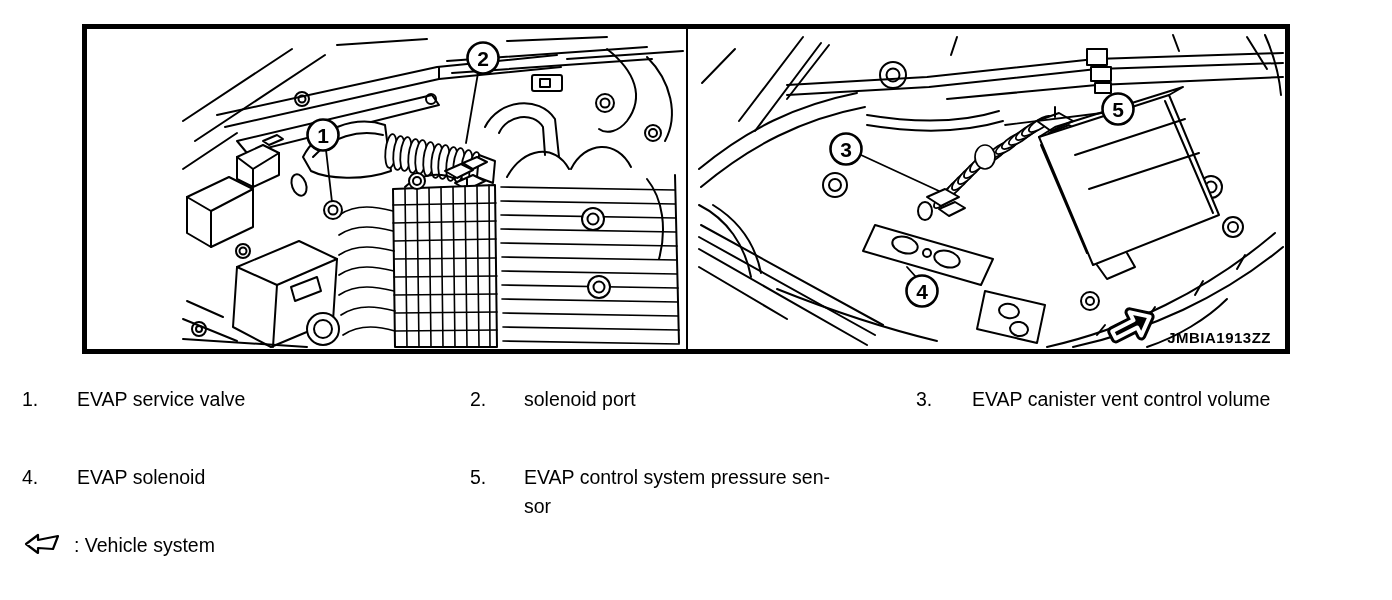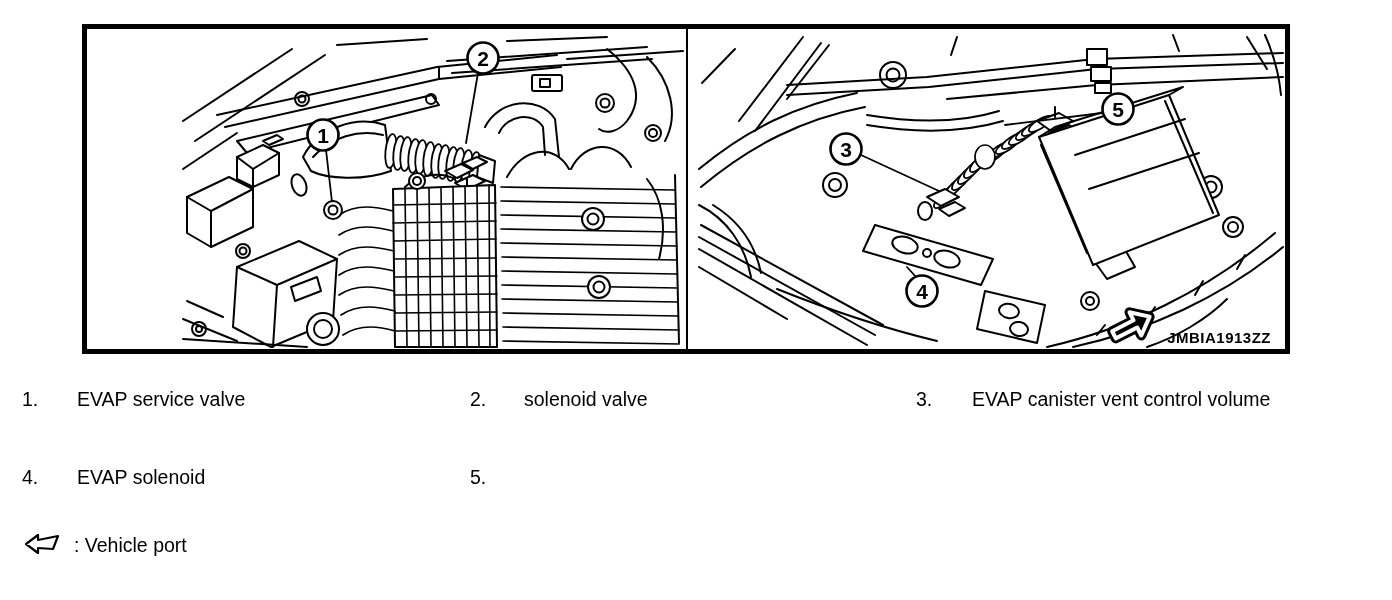--- a/index.html
+++ b/index.html
@@ -313,37 +313,39 @@
 
 <div>
 
   <div class="legend-num" style="left:22px;top:385px">1.</div>
   <div class="legend-label" style="left:77px;top:385px">
     <div>EVAP service valve</div>
   </div>
 
   <div class="legend-num" style="left:470px;top:385px">2.</div>
   <div class="legend-label" style="left:524px;top:385px">
-    <div>solenoid valve</div>
+    <div>solenoid port</div>
   </div>
 
   <div class="legend-num" style="left:916px;top:385px">3.</div>
   <div class="legend-label" style="left:972px;top:385px">
     <div>EVAP canister vent control volume</div>
   </div>
 
   <div class="legend-num" style="left:22px;top:463px">4.</div>
   <div class="legend-label" style="left:77px;top:463px">
     <div>EVAP solenoid</div>
   </div>
 
   <div class="legend-num" style="left:470px;top:463px">5.</div>
   <div class="legend-label" style="left:524px;top:463px">
+    <div>EVAP control system pressure sen-</div>
+    <div>sor</div>
   </div>
 
   <div class="vf-icon">
     <svg width="38" height="24" viewBox="0 0 38 24" fill="#fff" stroke="#000" stroke-width="2.2" stroke-linejoin="round">
       <path d="M2,12 L14,3 L14,8 L34,4 L29,17 L14,16 L14,21 Z"></path>
     </svg>
   </div>
-  <div class="vf-label">: Vehicle port</div>
+  <div class="vf-label">: Vehicle system</div>
 
 </div>
 
 </body></html>

